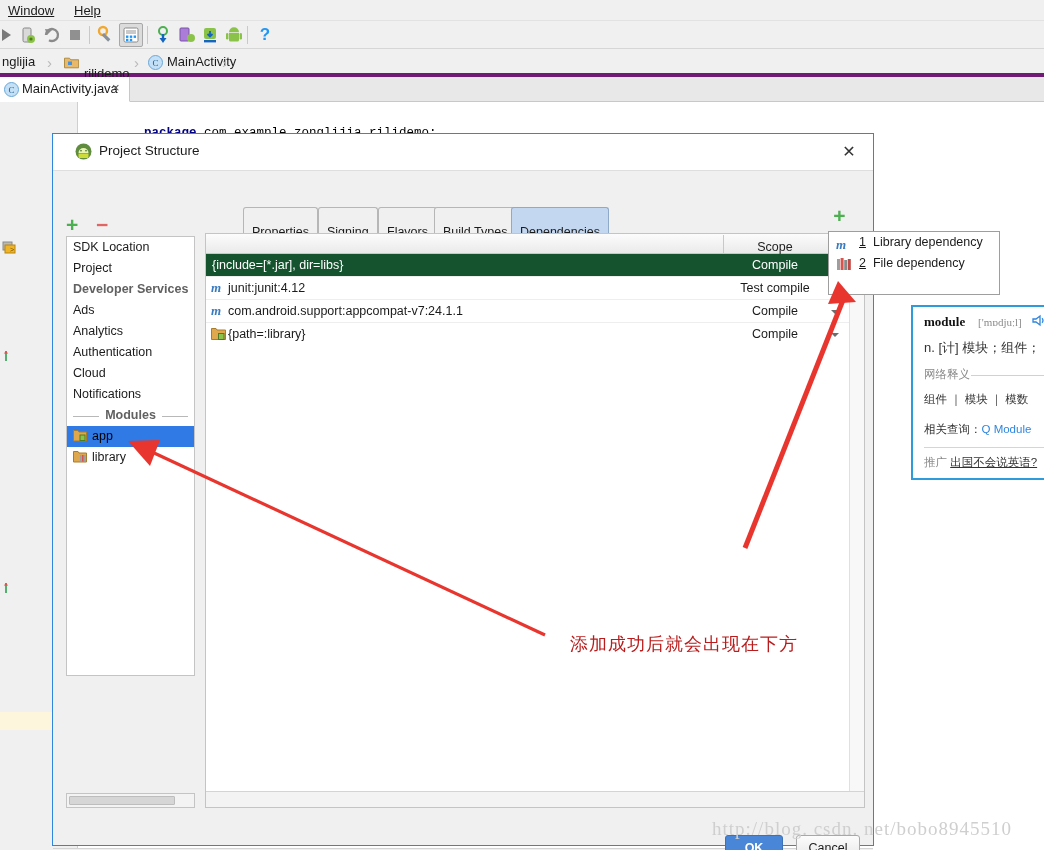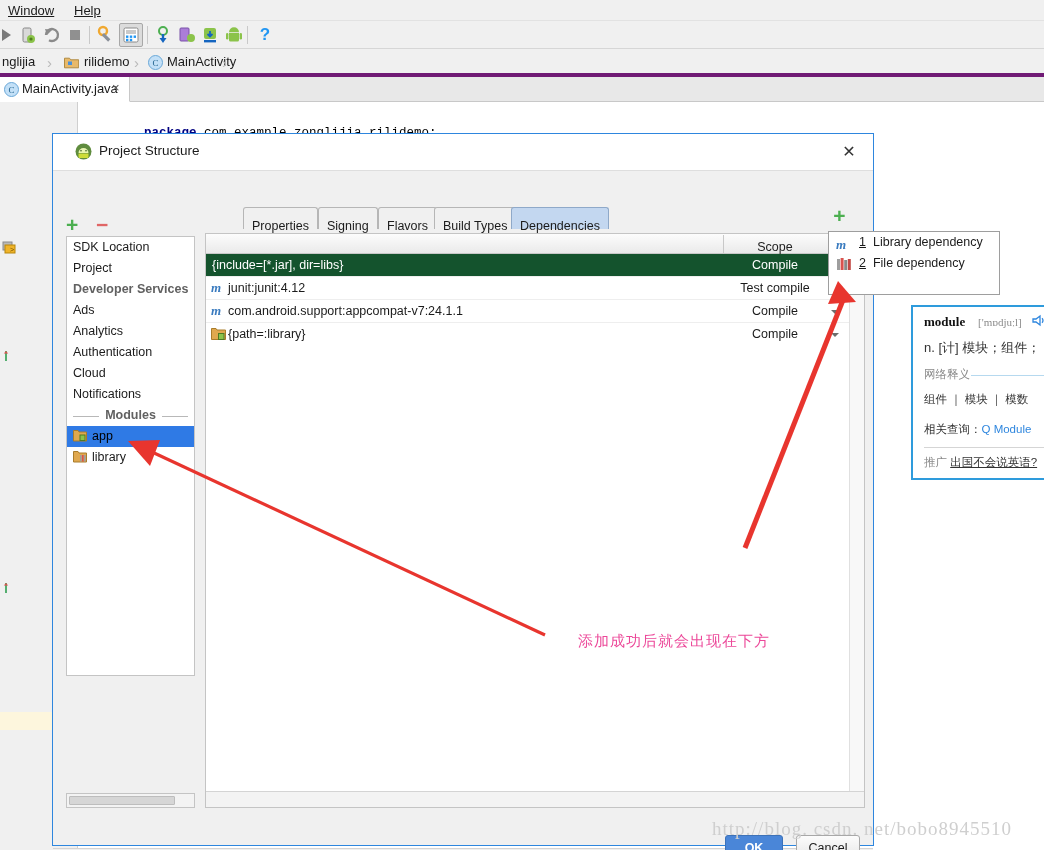--- a/index.html
+++ b/index.html
@@ -180,21 +180,21 @@
     position: absolute; left: 2px; top: 2px; width: 106px; height: 9px;
     background: #d6d6d6; border: 1px solid #bdbdbd; border-radius: 1px; display: block;
   }
 
   
   .tabs {
     position: absolute; left: 152px; top: 36px; width: 660px; height: 22px;
   }
   .dtab {
     position: absolute; top: 0; height: 22px; line-height: 21px;
-    padding: 8px 8px; font-size: 12.5px; color: #1b1b1b;
+    padding: 14px 8px; font-size: 12.5px; color: #1b1b1b;
     background: #f0f0f0; border: 1px solid #b6b6b6; border-bottom: none;
     border-top-left-radius: 3px; border-top-right-radius: 3px; cursor: pointer;
   }
   .dtab.active { background: #c3d7f0; border-color: #8fa9c9; font-weight: normal; }
 
   .table-panel {
     position: absolute; left: 152px; top: 62px; width: 660px; height: 575px;
     background: #ffffff; border: 1px solid #c4c4c4;
   }
   .tbl-head {
@@ -315,22 +315,22 @@
   .dict-hr {
     position: absolute; left: 11px; top: 140px; width: 122px; height: 1px; background: #d5d5d5;
   }
   .dict-ad {
     position: absolute; left: 11px; top: 148px; font-size: 11.5px; color: #8a8a8a; white-space: nowrap;
   }
   .dict-ad b { color: #333; font-weight: normal; text-decoration: underline; }
 
   
   .anno-text {
-    position: absolute; left: 570px; top: 632px; font-size: 15px; color: #ec4899;
-    white-space: nowrap; letter-spacing: 1px; margin-left: 8px;
+    position: absolute; left: 570px; top: 632px; font-size: 18px; color: #b91c1c;
+    white-space: nowrap; letter-spacing: 1px;
   }
   .watermark {
     position: absolute; left: 712px; top: 818px; font-size: 19px;
     color: #cfcfcf; font-family: "Liberation Serif", serif; white-space: nowrap;
     letter-spacing: 1px;
   }
   svg.arrows { position: absolute; left: 0; top: 0; width: 1044px; height: 850px; pointer-events: none; }
 </style>
 </head>
 <body>
@@ -424,21 +424,21 @@
 
   <div class="breadcrumb">
     <div class="crumb" style="left:2px;">nglijia</div>
     <div class="crumb-arrow" style="left:47px;"></div>
     <div style="position:absolute;left:64px;top:7px;width:15px;height:13px;">
       <svg width="15" height="13" viewBox="0 0 15 13">
         <path d="M0.5 2.2h5l1.2 1.6h8v8H0.5z" fill="#e8b96a" stroke="#b08b42"></path>
         <rect x="4" y="5.5" width="4" height="3.5" fill="#4a90d9"></rect>
       </svg>
     </div>
-    <div class="crumb" style="left:84px;">rilidemo</div>
+    <div class="crumb" style="left:84px;margin-top:12px;">rilidemo</div>
     <div class="crumb-arrow" style="left:134px;"></div>
     <div style="position:absolute;left:148px;top:6px;">
       <svg width="15" height="15" viewBox="0 0 15 15">
         <circle cx="7.5" cy="7.5" r="7" fill="#c3e0f7" stroke="#6aa8d8"></circle>
         <text x="7.5" y="11" font-size="9" text-anchor="middle" fill="#1b5e8a" font-family="Liberation Serif, serif">C</text>
       </svg>
     </div>
     <div class="crumb" style="left:167px;">MainActivity</div>
     <div class="crumb-arrow" style="left:222px;"></div>
   </div>

